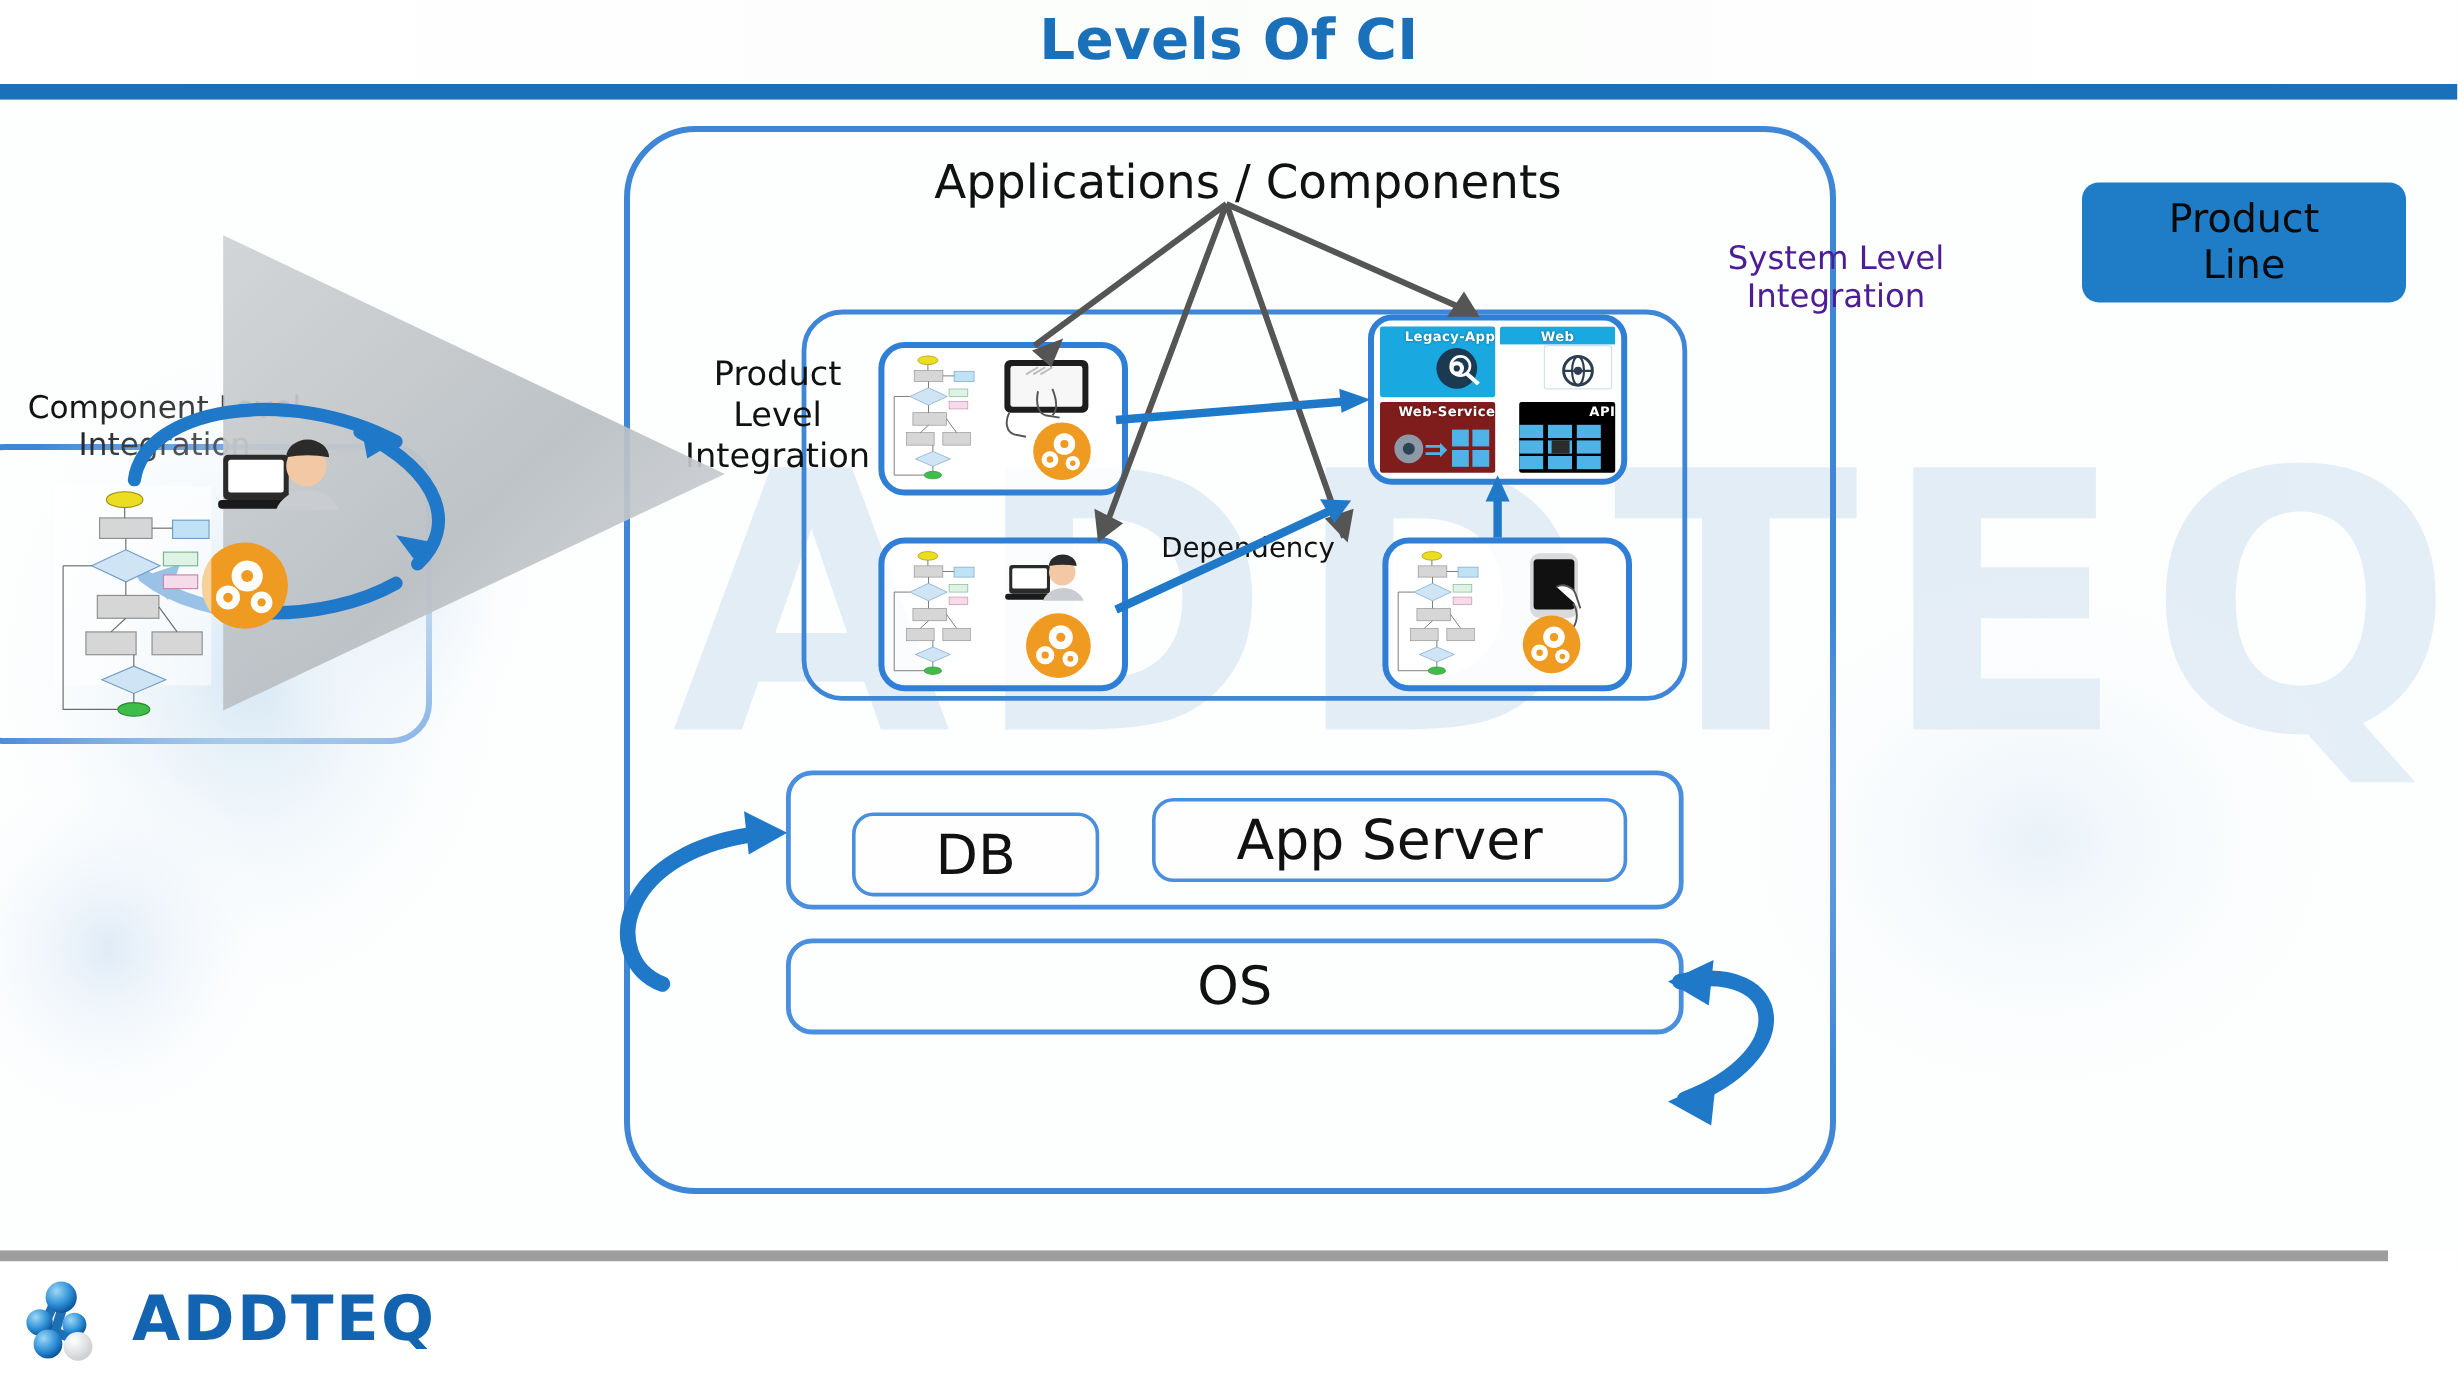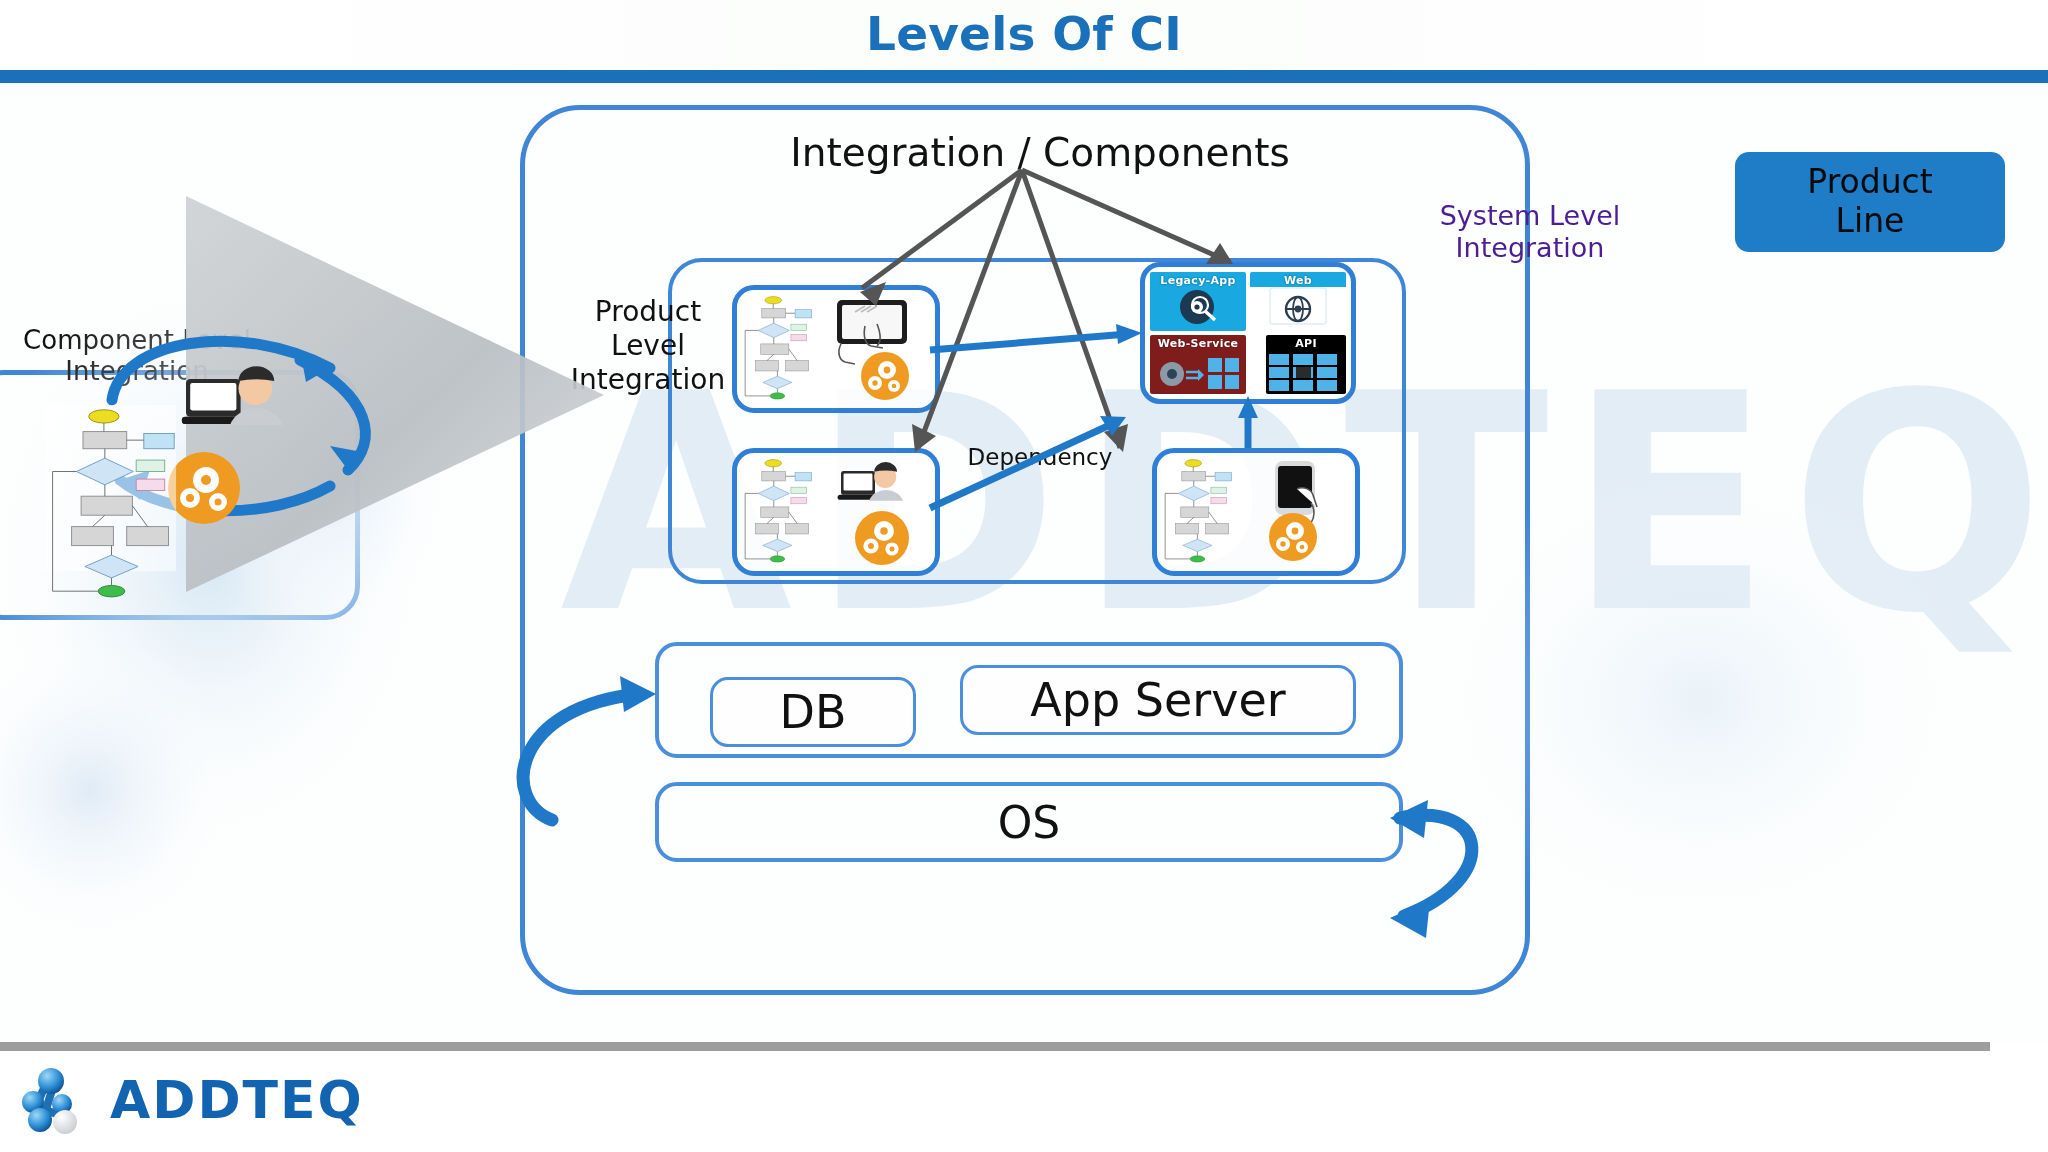--- a/index.html
+++ b/index.html
@@ -59,21 +59,21 @@
   
   .tile{position:absolute;border:5px solid #2f7fd6;border-radius:22px;
     background:rgba(255,255,255,.82);overflow:hidden;}
   .tile-a{left:732px;top:285px;width:198px;height:118px;}
   .tile-b{left:732px;top:448px;width:198px;height:118px;}
   .tile-c{left:1152px;top:448px;width:198px;height:118px;}
   .grid-tile{position:absolute;left:1140px;top:262px;width:216px;height:142px;
     border:5px solid #2f7fd6;border-radius:20px;background:#ffffff;overflow:hidden;
     display:grid;grid-template-columns:1fr 1fr;grid-template-rows:1fr 1fr;gap:4px;padding:5px;
     box-sizing:border-box;}
-  .gcell{position:relative;display:flex;flex-direction:column;align-items:center;
+  .gcell{position:relative;display:flex;flex-direction:column;align-items:flex-end;
     justify-content:flex-start;overflow:hidden;border-radius:2px;}
   .gcell .glabel{font-size:11px;font-weight:bold;color:#ffffff;letter-spacing:.3px;
     padding-top:2px;text-shadow:0 0 2px rgba(0,0,0,.45);}
   .c-legacy{background:#19a8e0;}
   .c-web{background:#ffffff;}
   .c-web .glabel{color:#ffffff;background:#19a8e0;width:100%;text-align:center;}
   .c-ws{background:#7f1d1d;}
   .c-api{background:#000000;margin-left:16px;}
 
   
@@ -209,21 +209,21 @@
     <div>Integration</div>
   </div>
 
   <div class="prod-outer"></div>
   <div class="prod-label">
     <div>Product</div>
     <div>Level</div>
     <div>Integration</div>
   </div>
 
-  <div class="apps-label">Integration / Components</div>
+  <div class="apps-label">Applications / Components</div>
 
   <svg class="ovl" style="z-index:5">
     <g stroke="#555555" stroke-width="5" fill="none">
       <path d="M1022,170 L862,288"></path>
       <path d="M1022,170 L918,448"></path>
       <path d="M1022,170 L1120,448"></path>
       <path d="M1022,170 L1230,262"></path>
     </g>
     <polygon points="860,292 886,282 876,306" fill="#555555"></polygon>
     <polygon points="915,452 912,424 936,436" fill="#555555"></polygon>

